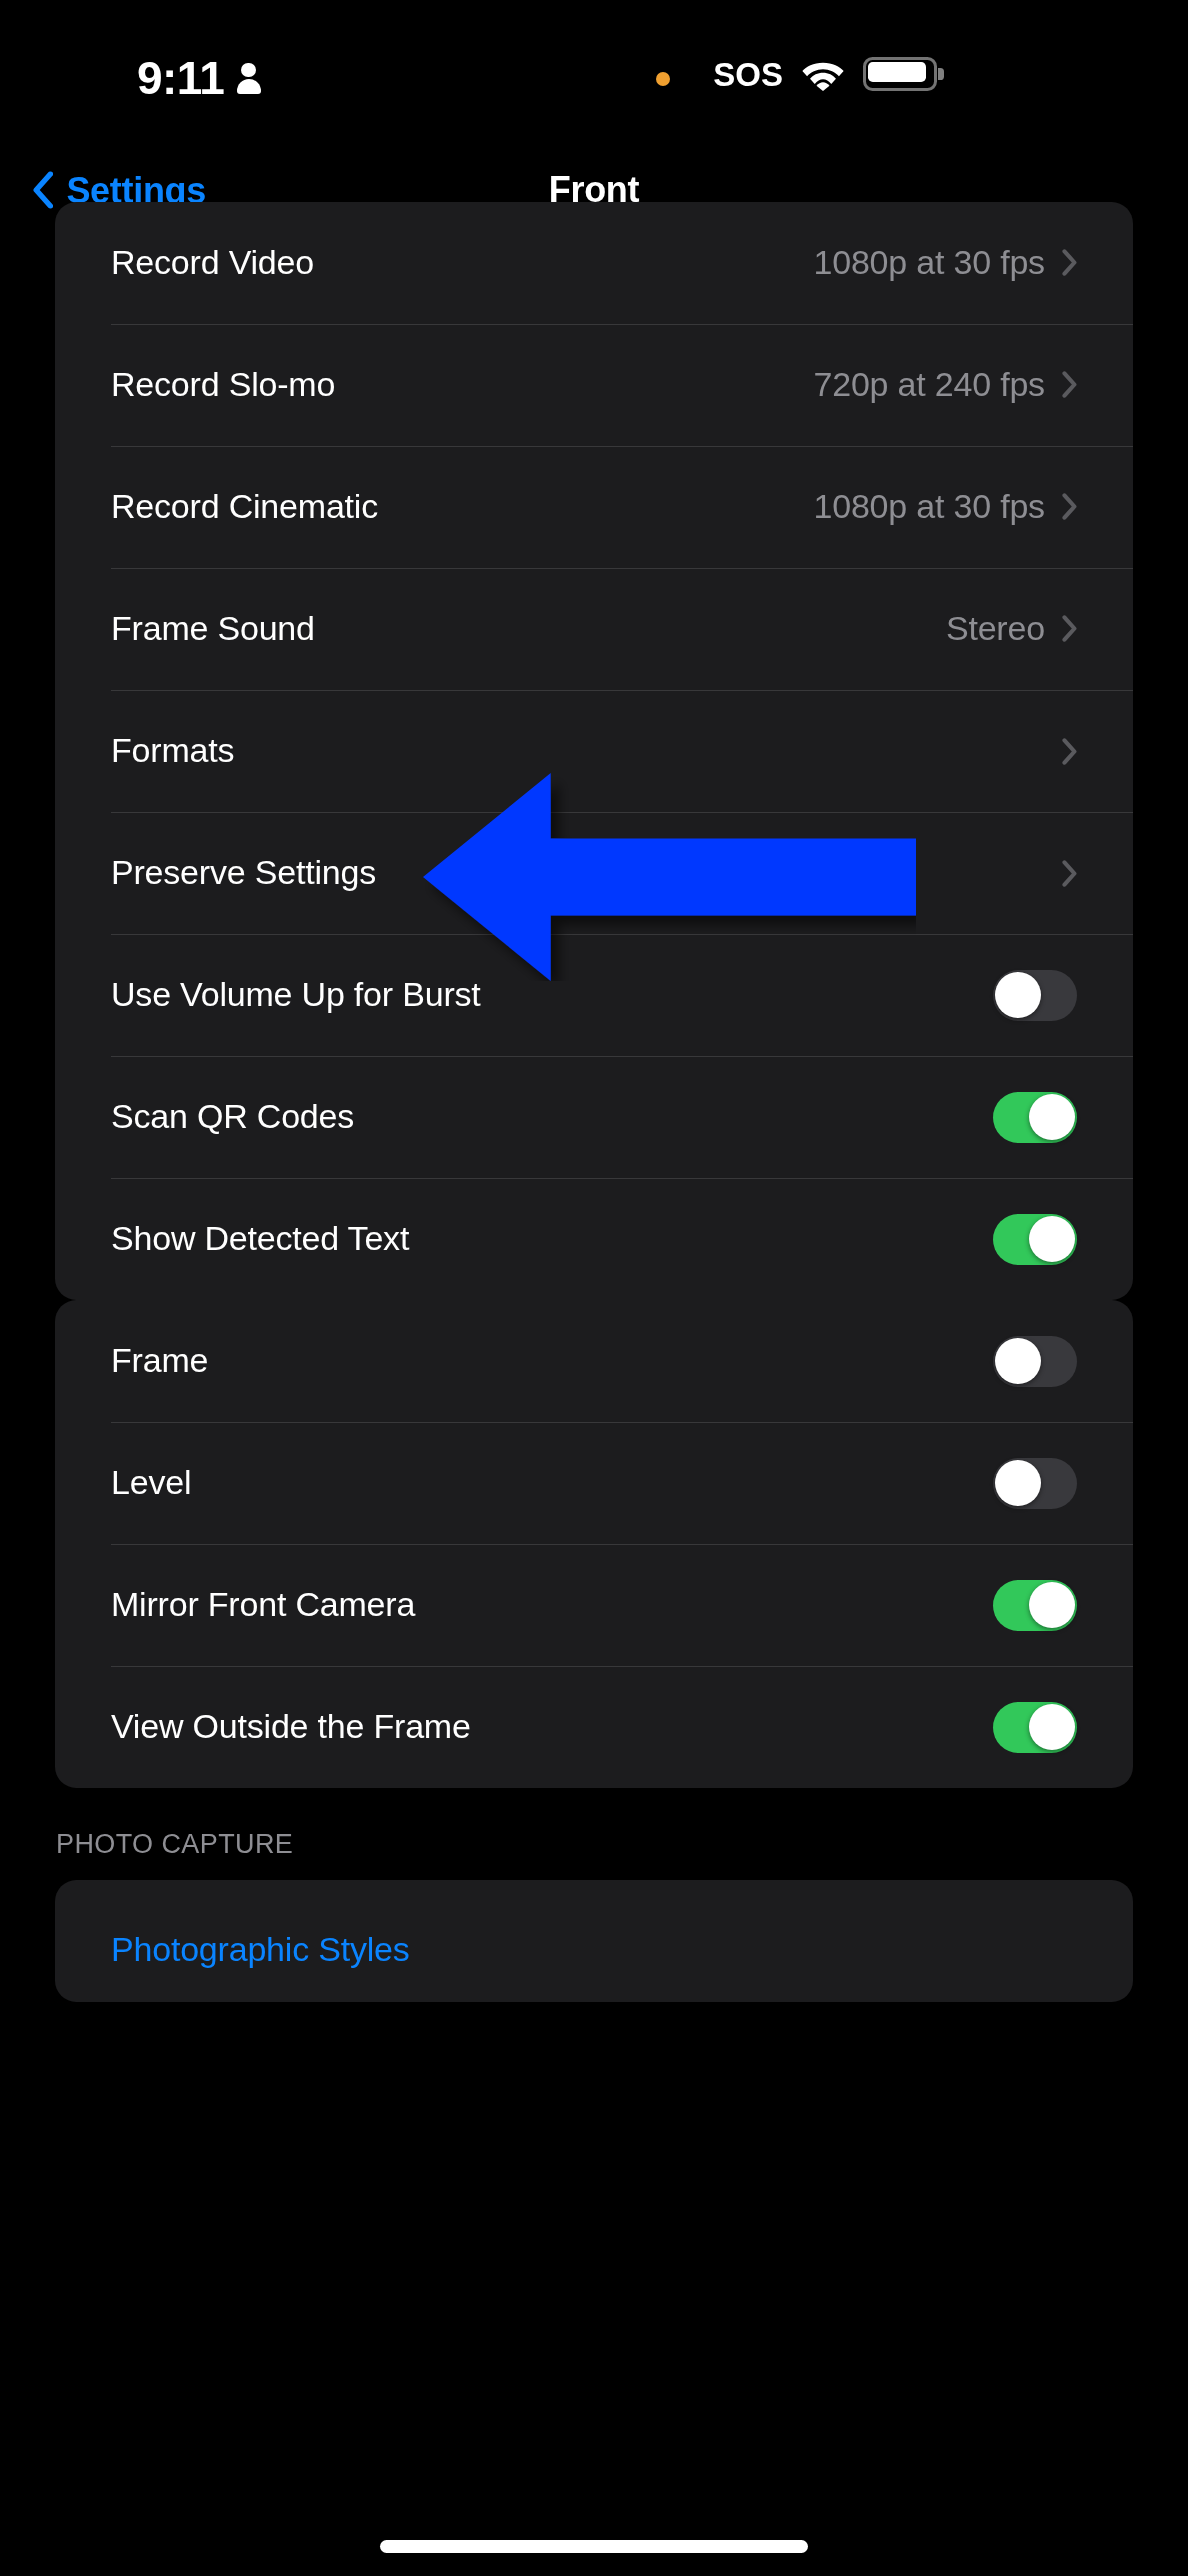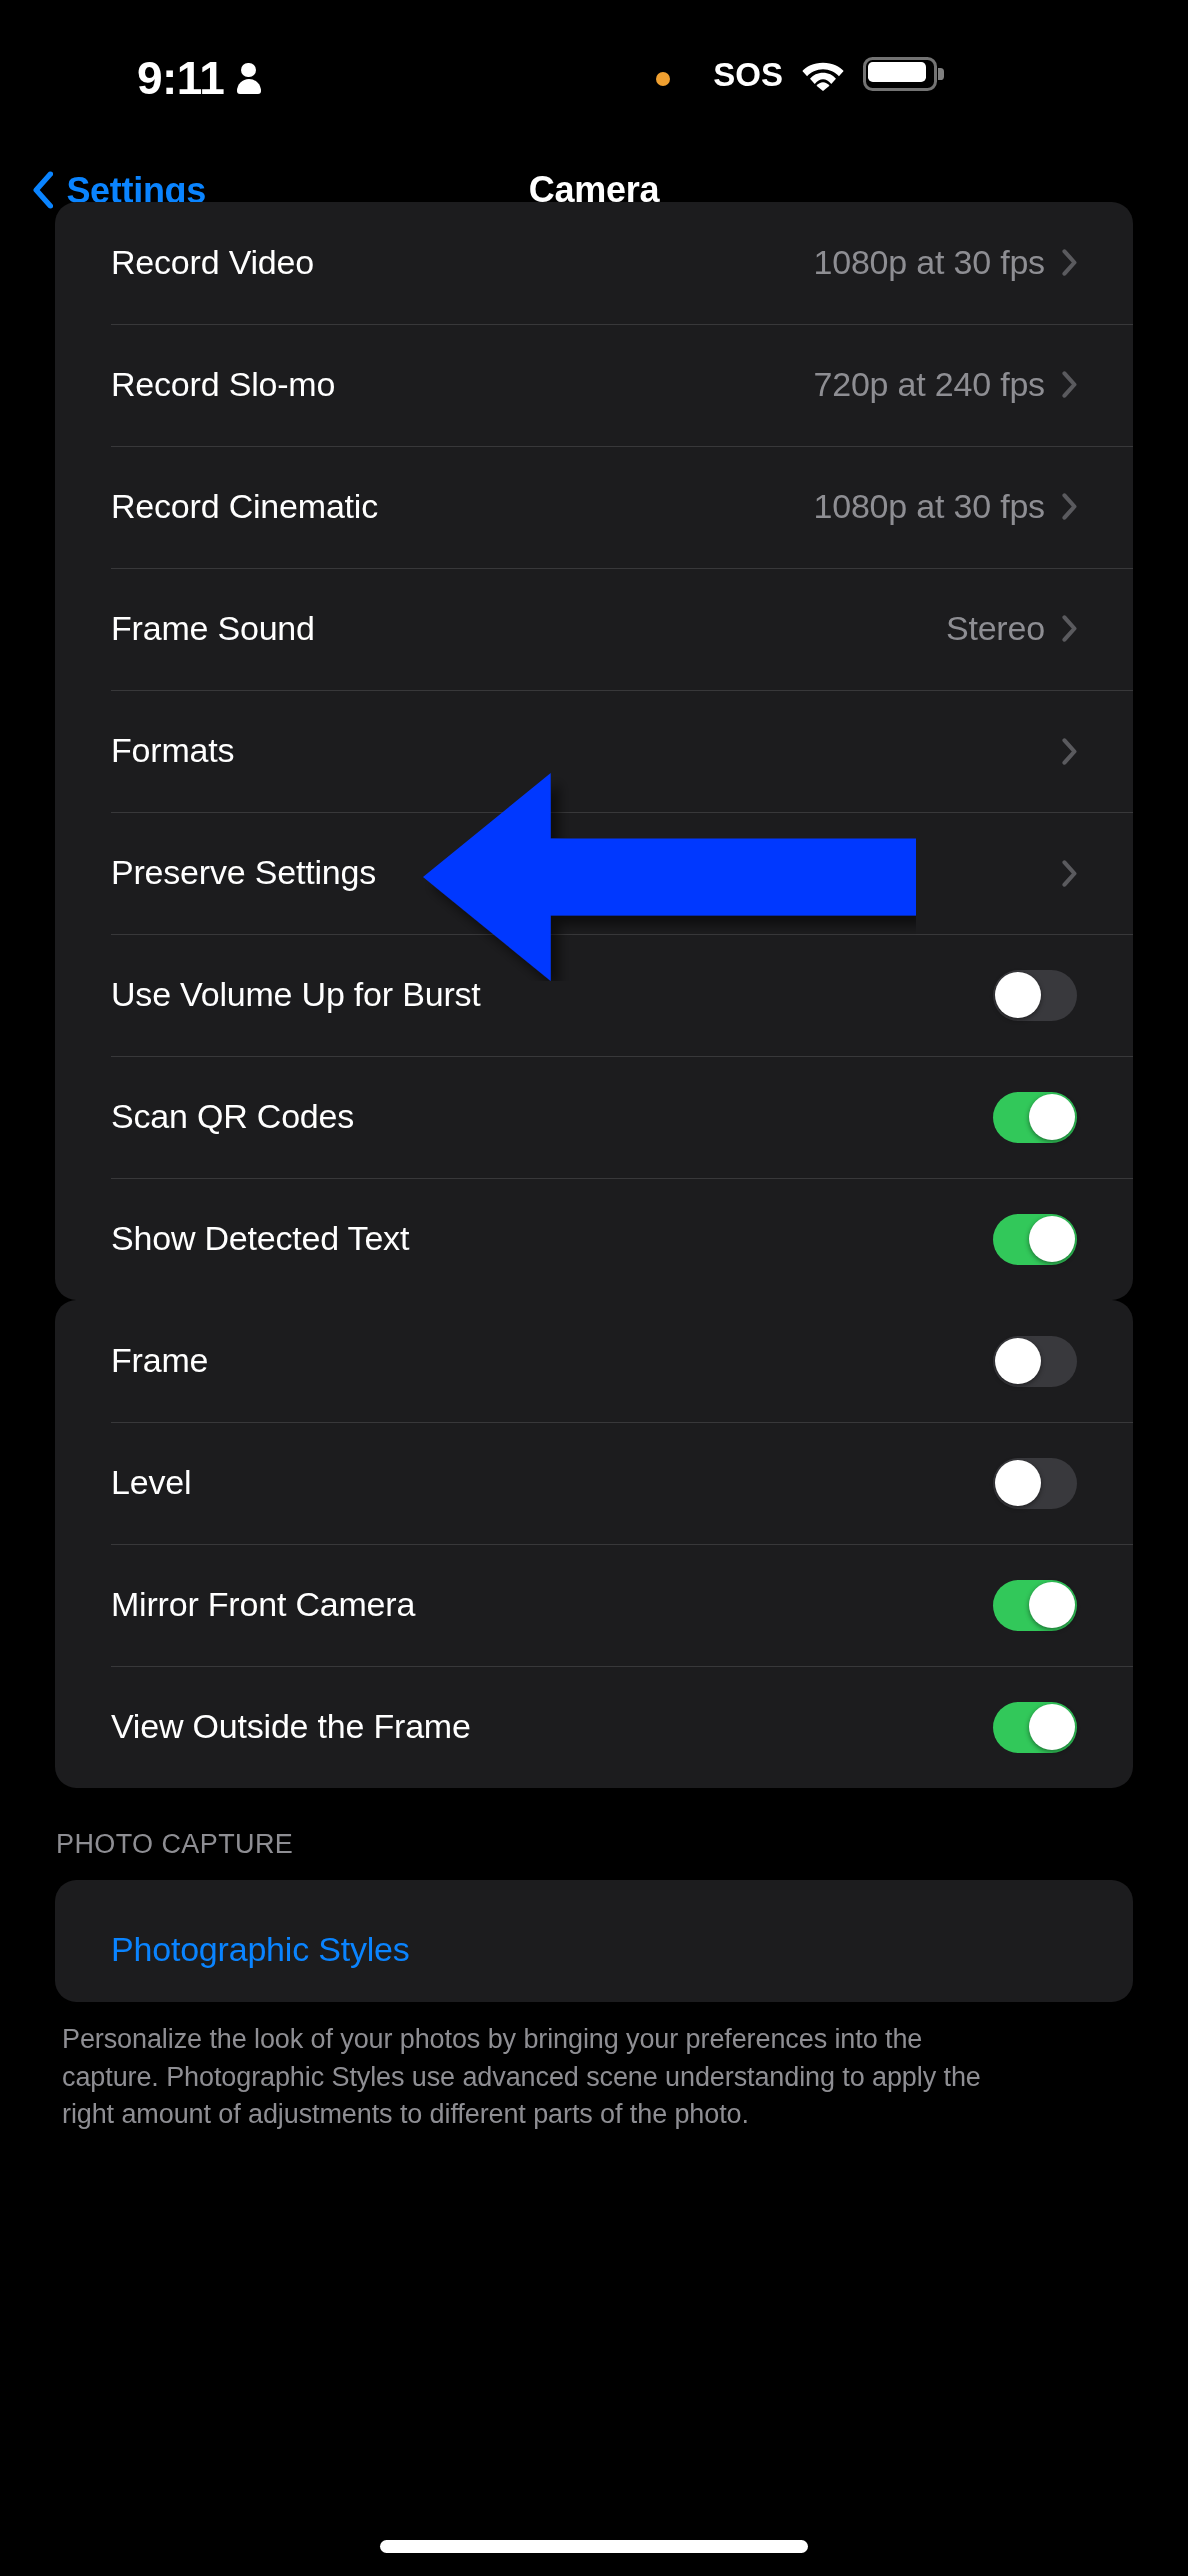--- a/index.html
+++ b/index.html
@@ -308,21 +308,21 @@
     </div>
   </div>
 
   <div class="nav-bar">
     <div class="back-button">
       <svg class="back-chevron" viewBox="0 0 36 62">
         <path d="M31 4 L 7 31 L 31 58" fill="none" stroke="#0a84ff" stroke-width="9" stroke-linecap="round" stroke-linejoin="round"></path>
       </svg>
       <span class="back-label">Settings</span>
     </div>
-    <div class="nav-title">Camera</div>
+    <div class="nav-title">Front</div>
   </div>
 
   <div class="content">
 
     <div class="card">
 
       <div class="row">
         <span class="row-label">Record Video</span>
         <span class="row-right">
           <span class="row-value">1080p at 30 fps</span>
@@ -437,21 +437,20 @@
     </div>
 
     <div class="section-header">PHOTO CAPTURE</div>
 
     <div class="card">
       <div class="row">
         <span class="row-label link">Photographic Styles</span>
       </div>
     </div>
 
-    <div class="section-footer">Personalize the look of your photos by bringing your preferences into the capture. Photographic Styles use advanced scene understanding to apply the right amount of adjustments to different parts of the photo.</div>
 
   </div>
 
   <svg class="annotation-arrow" viewBox="0 0 830 350">
     <defs>
       <filter id="arrowShadow" x="-20%" y="-20%" width="150%" height="150%">
         <feDropShadow dx="14" dy="16" stdDeviation="10" flood-color="#000000" flood-opacity="0.55"></feDropShadow>
       </filter>
     </defs>
     <path d="M 0 175 L 215 0 L 215 110 L 830 110 L 830 240 L 215 240 L 215 350 Z" fill="#0538ff" filter="url(#arrowShadow)"></path>

